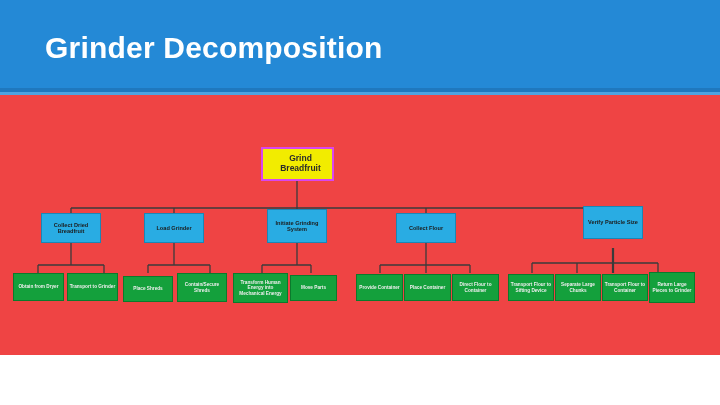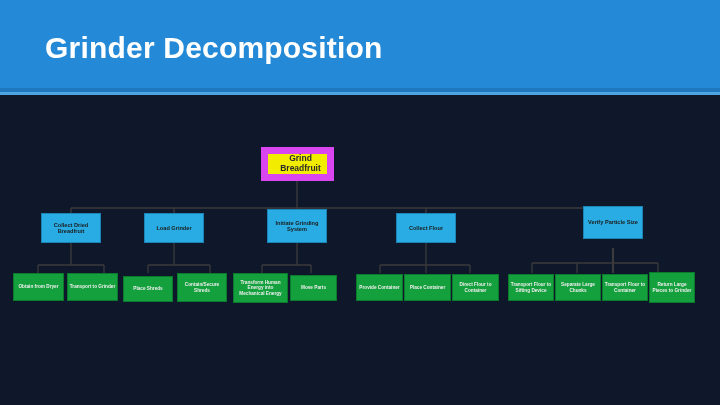--- a/index.html
+++ b/index.html
@@ -9,22 +9,22 @@
   body {
     width: 720px;
     height: 405px;
     background: #ffffff;
     font-family: "Liberation Sans", sans-serif;
     overflow: hidden;
   }
   .slide {
     position: relative;
     width: 720px;
-    height: 405px;
-    background: #0f172a;
+    height: 355px;
+    background: #ef4444;
   }
 
   
   .banner {
     position: absolute;
     left: 0;
     top: 0;
     width: 720px;
     height: 88px;
     background: #2489d6;
@@ -83,21 +83,21 @@
     overflow: hidden;
     z-index: 3;
   }
   .node span {
     display: block;
     padding: 0 1px;
   }
 
   .node-root {
     background: #f2ec00;
-    border: 7px solid #d946ef;
+    border: 2px solid #d946ef;
     color: #2b2b2b;
     font-size: 8.5px;
     font-weight: bold;
     padding-left: 6px;
   }
   .node-l2 {
     background: #29ace3;
     border: 1px solid #1b86b5;
     color: #1c1c1c;
     font-size: 5.6px;

